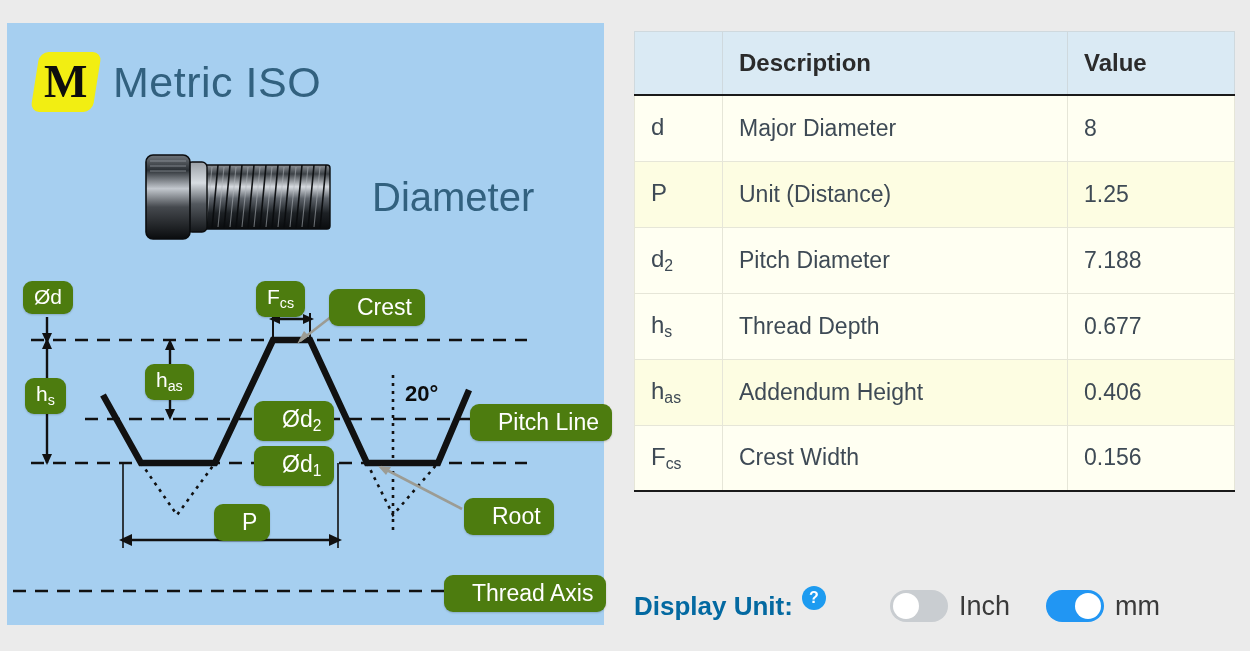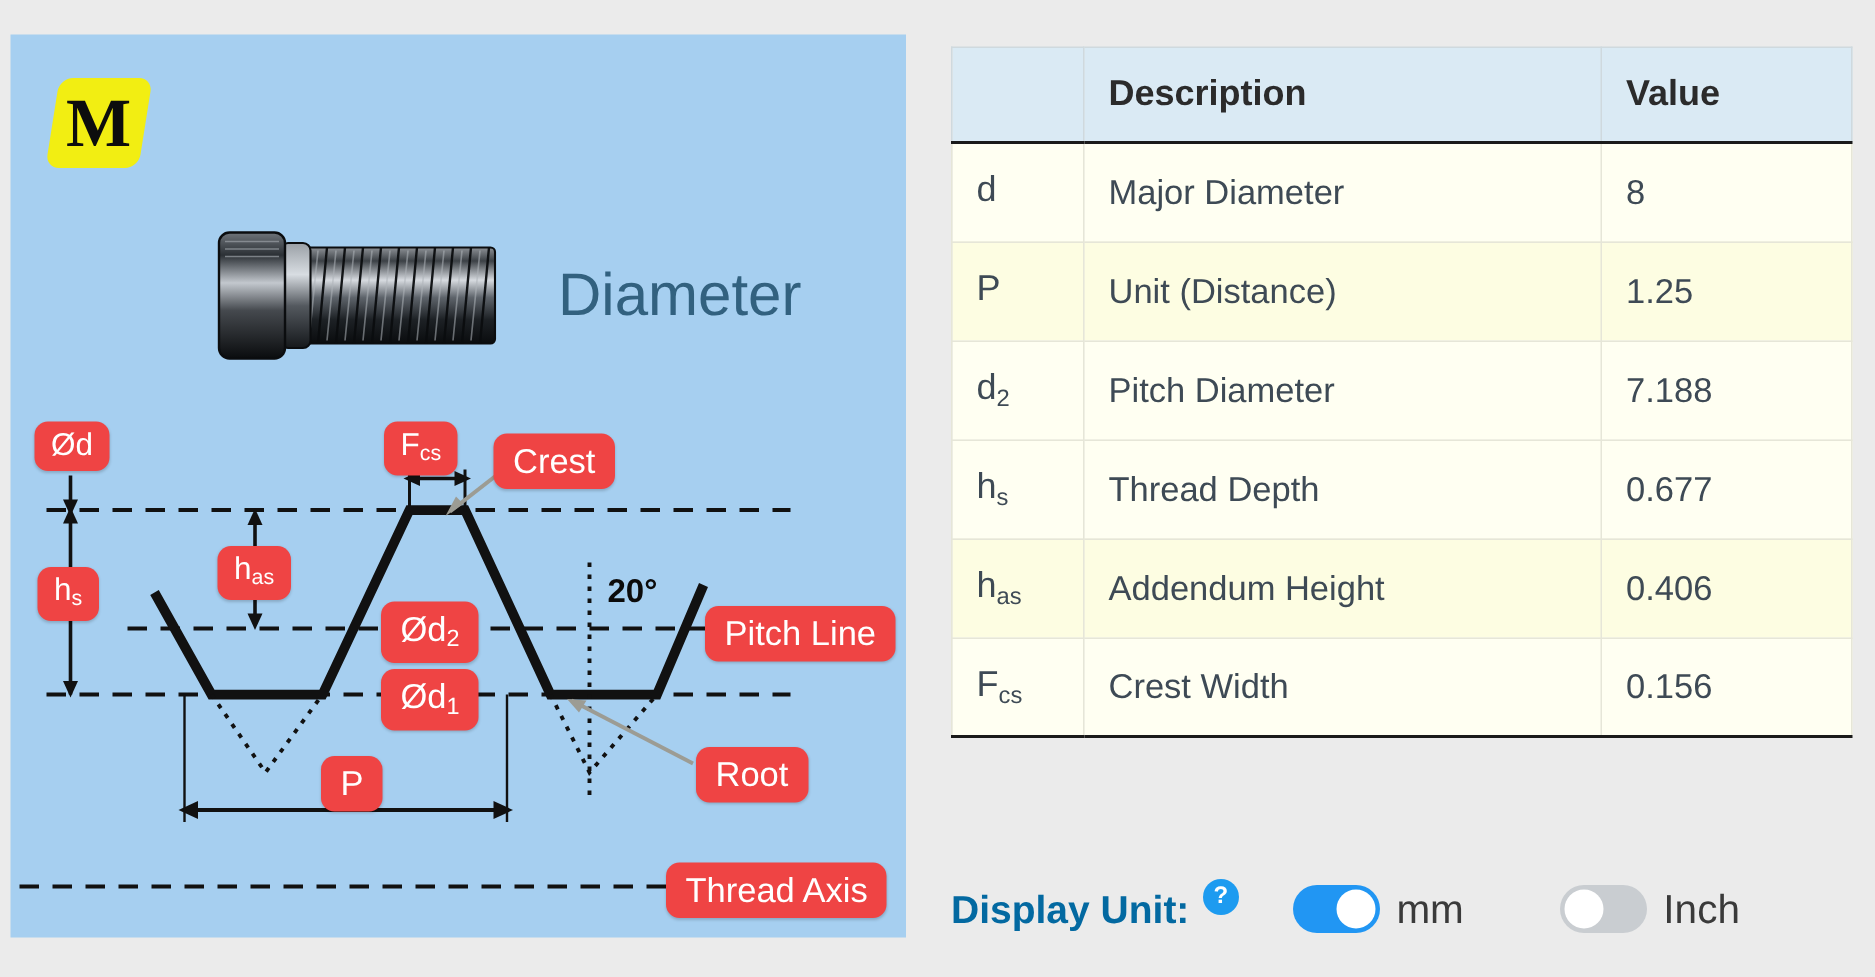--- a/index.html
+++ b/index.html
@@ -73,31 +73,31 @@
   #external-label {
     font-size: 40px;
     color: #32617f;
     margin-left: 24px;
     white-space: nowrap;
   }
 
   
   .dlabel {
     position: absolute;
-    background: #ef4444;
+    background: #4d7c0f;
     color: #ffffff;
     border-radius: 9px;
     font-size: 21px;
     padding: 5px 11px 6px 11px;
     white-space: nowrap;
     line-height: 1.05;
     box-shadow: 0 1px 2px rgba(0,0,0,0.18);
   }
   .dlabel sub { font-size: 0.68em; vertical-align: -0.25em; }
-  .dlabel.big { font-size: 23px; padding: 6px 13px 7px 13px; }
+  .dlabel.big { font-size: 23px; padding: 6px 13px 7px 28px; }
   #lbl-angle {
     position: absolute;
     font-size: 22px; font-weight: 700; color: #0b0b0b;
   }
 
   
   #table-wrap {
     position: absolute;
     left: 634px; top: 31px;
     width: 600px;
@@ -194,20 +194,21 @@
 <body>
 
 <div id="page">
 
   <div id="diagram-panel">
 
     <div id="logo-row">
       <div id="metric-badge">
         <span>M</span>
       </div>
+      <div id="metric-title">Metric ISO</div>
     </div>
 
     <div id="bolt-row">
       <svg width="208" height="92" viewBox="0 0 208 92">
         <defs>
           <linearGradient id="boltg" x1="0" y1="0" x2="0" y2="1">
             <stop offset="0%" stop-color="#8d9196"></stop>
             <stop offset="14%" stop-color="#3c4146"></stop>
             <stop offset="34%" stop-color="#d7dbe0"></stop>
             <stop offset="52%" stop-color="#5e646b"></stop>
@@ -399,28 +400,28 @@
       </tbody>
     </table>
   </div>
 
   <div id="unit-row">
     <div id="unit-label">Display Unit:</div>
     <div id="help-icon">
       <span>?</span>
     </div>
 
+    <div id="toggle-inch-wrap">
+      <div class="toggle off">
+        <div class="knob"></div>
+      </div>
+      <div class="unit-name">Inch</div>
+    </div>
+
     <div id="toggle-mm-wrap">
       <div class="toggle on">
         <div class="knob"></div>
       </div>
       <div class="unit-name">mm</div>
     </div>
-
-    <div id="toggle-inch-wrap">
-      <div class="toggle off">
-        <div class="knob"></div>
-      </div>
-      <div class="unit-name">Inch</div>
-    </div>
   </div>
 
 </div>
 
 </body></html>

